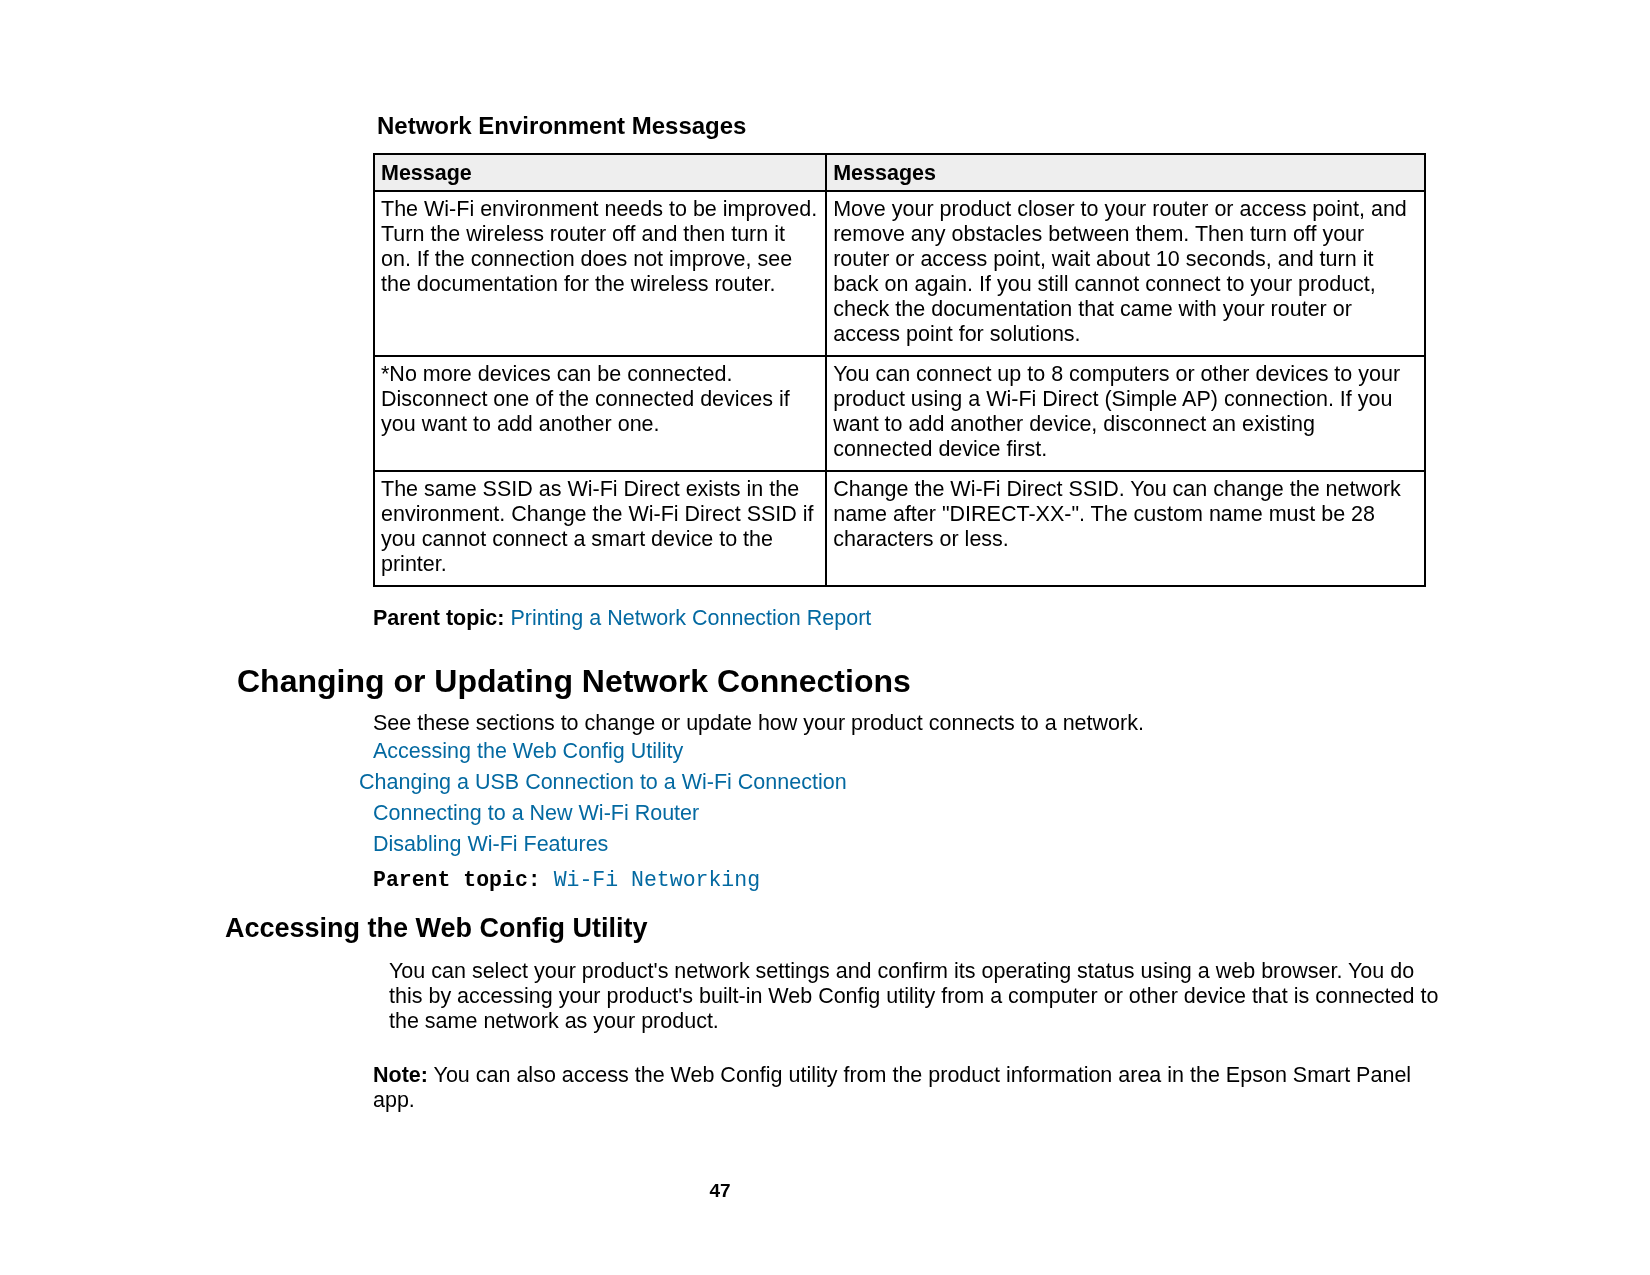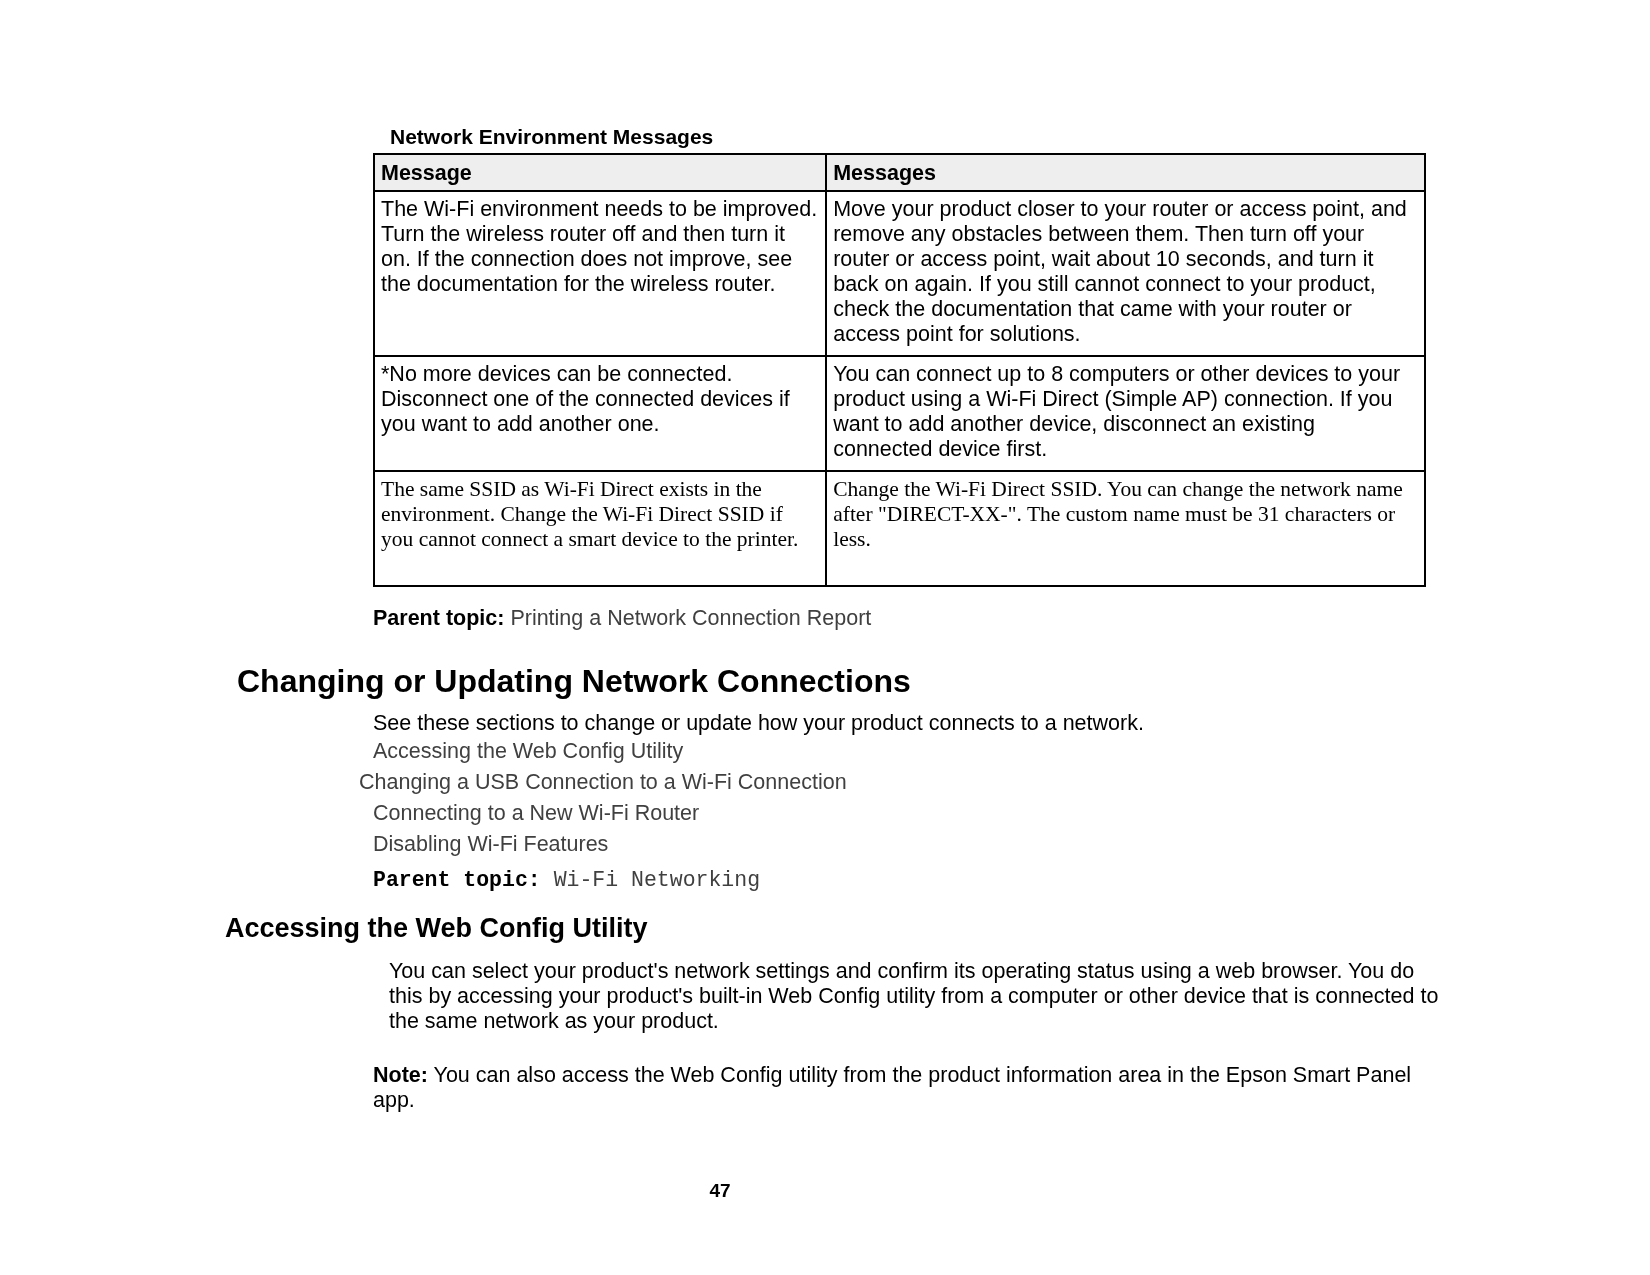--- a/index.html
+++ b/index.html
@@ -2,42 +2,42 @@
 <html><head>
 <meta charset="utf-8">
 <style>
   html, body { margin: 0; padding: 0; background: #ffffff; }
   body {
     width: 1650px; height: 1275px; position: relative; overflow: hidden;
     font-family: "Liberation Sans", sans-serif; color: #000000;
   }
   .abs { position: absolute; }
   .table-title {
-    left: 373px; top: 108px; font-size: 21px; font-weight: bold; margin: 17px;
+    left: 373px; top: 108px; font-size: 24px; font-weight: bold; margin: 4px;
   }
   table.env {
     position: absolute; left: 373px; top: 153px; width: 1053px;
     border-collapse: collapse; border: 2px solid #000;
     font-size: 21.5px; line-height: 25px;
   }
   table.env th, table.env td {
     border: 2px solid #000; vertical-align: top; text-align: left;
     padding: 5px 6px 6px 6px;
   }
   table.env th {
     background: #eeeeee; font-weight: bold; padding-top: 6px; padding-bottom: 4px;
   }
   table.env col.c1 { width: 453px; }
   table.env col.c2 { width: 600px; }
   table.env tr.r1 td { height: 152px; }
   table.env tr.r2 td { height: 102px; }
-  table.env tr.r3 td { height: 102px; font-family: Liberation Serif, serif; }
+  table.env tr.r3 td { height: 102px; }
   .p { font-size: 21.5px; line-height: 25px; margin: 0; }
   .bold { font-weight: bold; }
-  a.link, .link { color: #404040; text-decoration: none; }
+  a.link, .link { color: #0369a1; text-decoration: none; }
   .h1 { left: 225px; top: 651px; font-size: 32px; font-weight: bold; margin: 12px; }
   .h2 { left: 225px; top: 913px; font-size: 27px; font-weight: bold; margin: 0; }
   .page-number { left: 0; width: 1440px; top: 1180px; text-align: center; font-size: 19px; font-weight: bold; }
 </style>
 </head>
 <body>
 
 <h3 class="abs table-title">Network Environment Messages</h3>
 
 <table class="env">
@@ -55,21 +55,21 @@
     <tr class="r1">
       <td>The Wi-Fi environment needs to be improved. Turn the wireless router off and then turn it on. If the connection does not improve, see the documentation for the wireless router.</td>
       <td>Move your product closer to your router or access point, and remove any obstacles between them. Then turn off your router or access point, wait about 10 seconds, and turn it back on again. If you still cannot connect to your product, check the documentation that came with your router or access point for solutions.</td>
     </tr>
     <tr class="r2">
       <td>*No more devices can be connected. Disconnect one of the connected devices if you want to add another one.</td>
       <td>You can connect up to 8 computers or other devices to your product using a Wi-Fi Direct (Simple AP) connection. If you want to add another device, disconnect an existing connected device first.</td>
     </tr>
     <tr class="r3">
       <td>The same SSID as Wi-Fi Direct exists in the environment. Change the Wi-Fi Direct SSID if you cannot connect a smart device to the printer.</td>
-      <td>Change the Wi-Fi Direct SSID. You can change the network name after "DIRECT-XX-". The custom name must be 31 characters or less.</td>
+      <td>Change the Wi-Fi Direct SSID. You can change the network name after "DIRECT-XX-". The custom name must be 28 characters or less.</td>
     </tr>
   </tbody>
 </table>
 
 <p class="abs p" style="left:373px; top:606px;">
   <span class="bold">Parent topic:</span>
   <a class="link" href="#">Printing a Network Connection Report</a>
 </p>
 
 <h1 class="abs h1">Changing or Updating Network Connections</h1>

